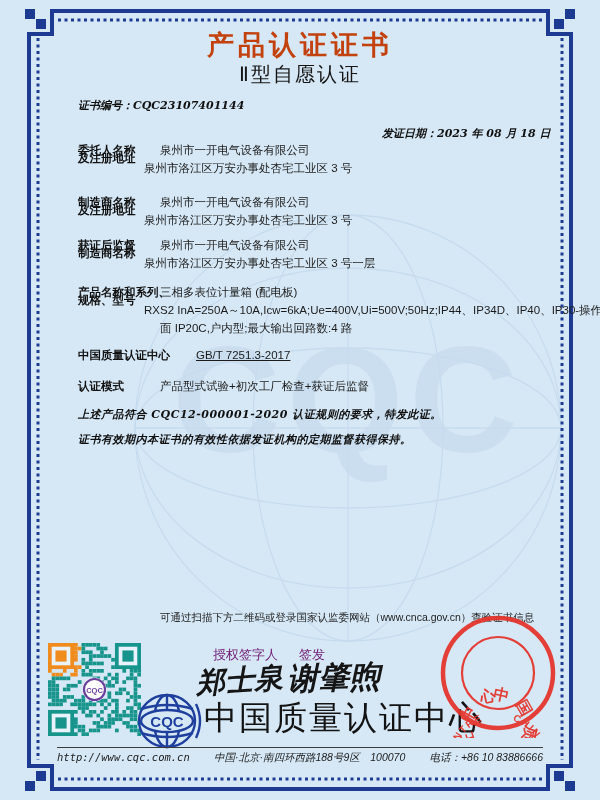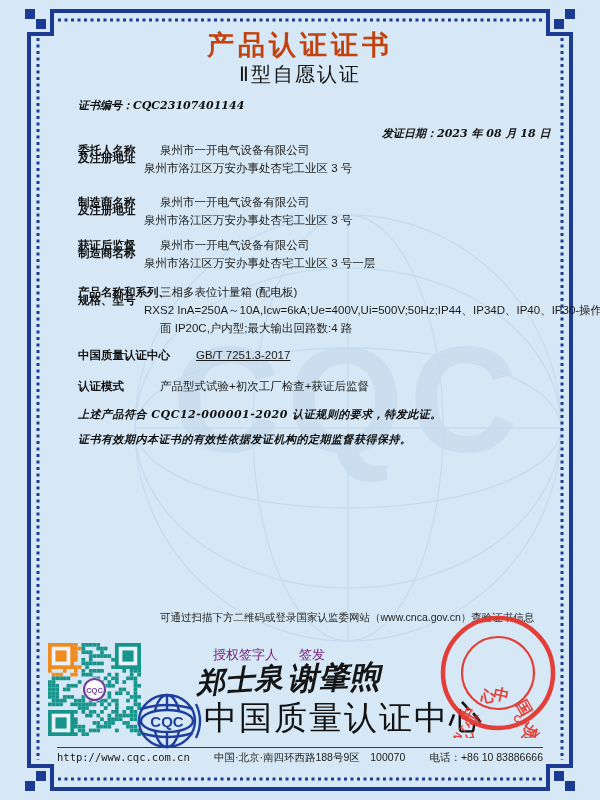--- a/index.html
+++ b/index.html
@@ -23,21 +23,21 @@
   .val2{position:absolute;left:66px;top:18px;white-space:nowrap;color:#1c1c1c;}
   .val3{position:absolute;left:82px;top:36px;white-space:nowrap;color:#1c1c1c;}
   .wide .val,.wide .val2,.wide .val3{left:118px;text-decoration:underline;}
   .stmt{left:78px;letter-spacing:0.5px;}
   
   .verify{top:611px;left:160px;font-size:10.5px;color:#222;}
   .siglabel{font-size:13px;color:#701a75;}
   .sig{font-family:"DejaVu Serif",serif;font-style:italic;font-weight:bold;color:#151515;}
   .orgname{top:696px;left:204px;font-size:33px;letter-spacing:2px;color:#131313;}
   .rule{top:747px;left:57px;width:486px;height:1px;background:#3a3a3a;}
-  .footer{top:751px;left:57px;width:486px;display:flex;justify-content:space-between;font-size:10.5px;color:#1b1b1b;}
+  .footer{top:751px;left:57px;width:486px;display:flex;justify-content:space-between;font-size:10.5px;color:#1b1b1b;font-style:italic;}
   .mono{font-family:"DejaVu Sans Mono",monospace;}
   svg{display:block;}
 </style>
 </head>
 <body>
 
 <svg class="abs" style="left:0;top:0;" width="600" height="800" viewBox="0 0 600 800" aria-hidden="true">
   <g stroke="#b9d2e8" stroke-width="1.3" fill="none" opacity="0.55">
     <circle cx="348" cy="428" r="213"></circle>
     <ellipse cx="348" cy="428" rx="213" ry="80"></ellipse>

